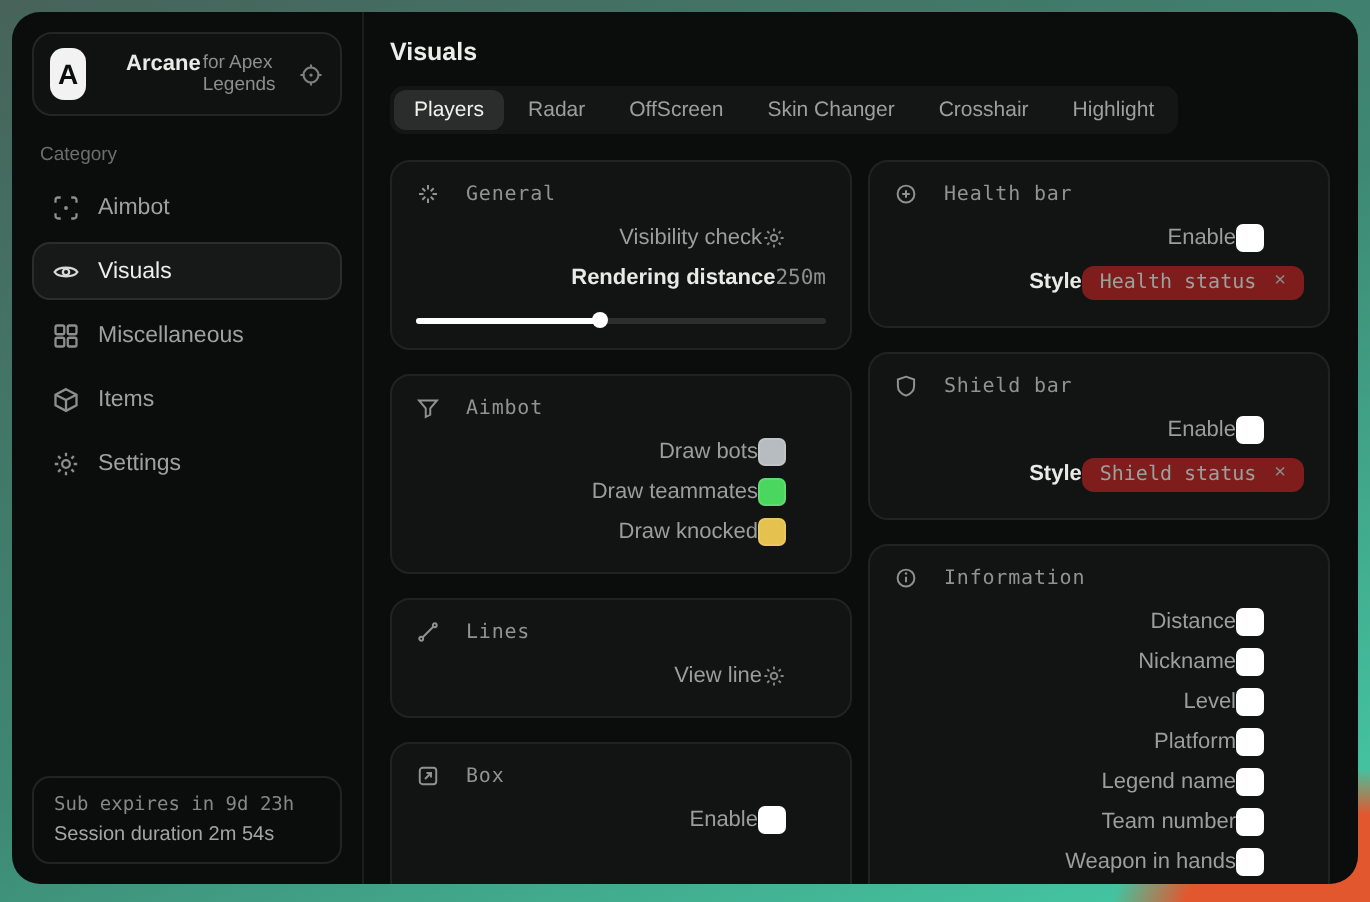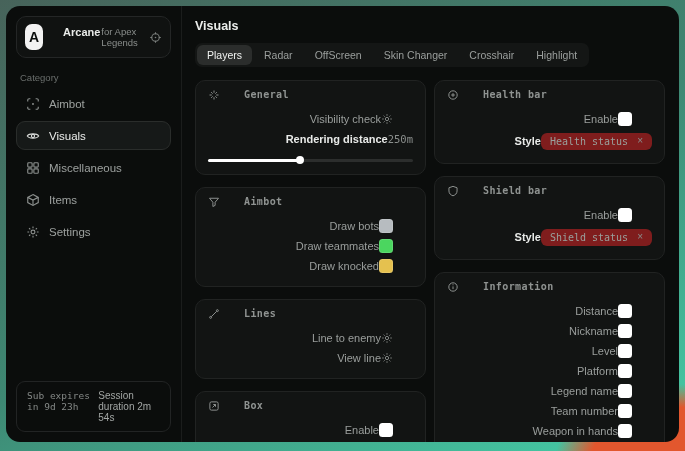--- a/index.html
+++ b/index.html
@@ -22,35 +22,35 @@
   .logo-sub{font-size:9.5px;color:#8a8e8c;}
   .logo-corner{margin-left:auto;color:#7c807e;display:flex;}
   .category{margin:14px 4px 6px;font-size:9.5px;color:#6a6e6c;}
   .nav-item{height:27px;display:flex;align-items:center;gap:9px;padding:0 9px;border-radius:9px;
     color:#9da19f;font-size:11.5px;margin-bottom:3px;border:1px solid transparent;cursor:pointer;}
   .nav-item.active{background:#161918;border-color:#2a2d2b;color:#eceeec;}
   .nav-item .ic{display:flex;color:#8b8f8d;}
   .nav-item.active .ic{color:#d8dad8;}
   .side-spacer{flex:1;}
   .footer-card{border:1px solid #222424;border-radius:9px;padding:8px 10px;display:flex;
-    gap:4px;}
+    flex-direction:column;gap:4px;}
   .footer-line1{font-family:"DejaVu Sans Mono",monospace;font-size:9.5px;color:#848886;}
   .footer-line2{font-size:10px;color:#a2a6a4;}
   
   .main{flex:1;min-width:0;display:flex;flex-direction:column;padding:13px 14px 0 13px;box-sizing:border-box;}
   .page-title{font-size:12.5px;font-weight:bold;color:#eceeec;}
   .tabbar{margin-top:10px;align-self:flex-start;display:flex;gap:2px;background:#141615;
     border-radius:7px;padding:2px;}
   .tab{padding:4px 10px;font-size:10.5px;color:#9b9f9d;border-radius:6px;cursor:pointer;white-space:nowrap;}
   .tab.active{background:#2b2d2c;color:#f0f2f0;}
   .cols{margin-top:13px;display:flex;gap:8px;flex:1;min-height:0;}
   .col{flex:1;min-width:0;display:flex;flex-direction:column;gap:12px;}
   .card{background:#121413;border:1px solid #212322;border-radius:10px;padding:8px 12px 10px;}
-  .card-title{display:flex;align-items:flex-start;gap:24px;color:#8f9391;
-    font-family:"DejaVu Sans Mono",monospace;font-size:10px;letter-spacing:.4px;margin-bottom:6px;height:14px;font-weight:bold;}
+  .card-title{display:flex;align-items:flex-end;gap:13px;color:#8f9391;
+    font-family:"DejaVu Sans Mono",monospace;font-size:10px;letter-spacing:.4px;margin-bottom:6px;height:14px;}
   .card-title .ic{display:flex;color:#82868:;}
   .row{display:flex;align-items:center;height:20px;}
   .row-label{flex:1;font-size:11px;color:#9a9e9c;white-space:nowrap;overflow:hidden;text-align:right;}
   .row-label.strong{color:#e8eae8;font-weight:bold;}
   .ctrl{display:flex;align-items:center;gap:7px;}
   .swatch{width:12px;height:12px;border-radius:3.5px;border:1px solid rgba(255,255,255,.12);cursor:pointer;}
   .checkbox{width:13px;height:13px;border-radius:4.5px;border:1.5px solid #73777 5;border-color:#737775;cursor:pointer;}
   .gearbtn{display:flex;color:#83878 5;color:#838785;cursor:pointer;}
   .value{font-family:"DejaVu Sans Mono",monospace;font-size:10.5px;color:#8b8f8d;}
   .slider{position:relative;margin-top:7px;height:8px;cursor:pointer;}
@@ -232,43 +232,31 @@
             <span class="ic">
               <svg width="12" height="12" viewBox="0 0 16 16" fill="none" stroke="currentColor" stroke-width="1.3">
                 <path d="M4.5 11.5l7-7"></path>
                     <circle cx="3.5" cy="12.5" r="1.3"></circle>
                     <circle cx="12.5" cy="3.5" r="1.3"></circle>
               </svg>
             </span>
             <span>Lines</span>
           </div>
           <div class="row">
-            <span class="row-label">Line to enemy</span>
+            <span class="row-label">View line</span>
             <span class="ctrl">
               <span class="gearbtn">
                 <svg width="12" height="12" viewBox="0 0 16 16" fill="none" stroke="currentColor" stroke-width="1.3">
                   <circle cx="8" cy="8" r="2.2"></circle>
                   <path d="M8 1.6v2M8 12.4v2M1.6 8h2M12.4 8h2M3.5 3.5l1.4 1.4M11.1 11.1l1.4 1.4M12.5 3.5l-1.4 1.4M4.9 11.1l-1.4 1.4"></path>
                 </svg>
               </span>
               <span class="checkbox"></span>
             </span>
           </div>
-          <div class="row">
-            <span class="row-label">View line</span>
-            <span class="ctrl">
-              <span class="gearbtn">
-                <svg width="12" height="12" viewBox="0 0 16 16" fill="none" stroke="currentColor" stroke-width="1.3">
-                  <circle cx="8" cy="8" r="2.2"></circle>
-                  <path d="M8 1.6v2M8 12.4v2M1.6 8h2M12.4 8h2M3.5 3.5l1.4 1.4M11.1 11.1l1.4 1.4M12.5 3.5l-1.4 1.4M4.9 11.1l-1.4 1.4"></path>
-                </svg>
-              </span>
-              <span class="checkbox"></span>
-            </span>
-          </div>
         </div>
 
         <div class="card">
           <div class="card-title">
             <span class="ic">
               <svg width="12" height="12" viewBox="0 0 16 16" fill="none" stroke="currentColor" stroke-width="1.3">
                 <rect x="2.5" y="2.5" width="11" height="11" rx="2"></rect>
                     <path d="M6 10l4-4M10 9V6H7"></path>
               </svg>
             </span>

